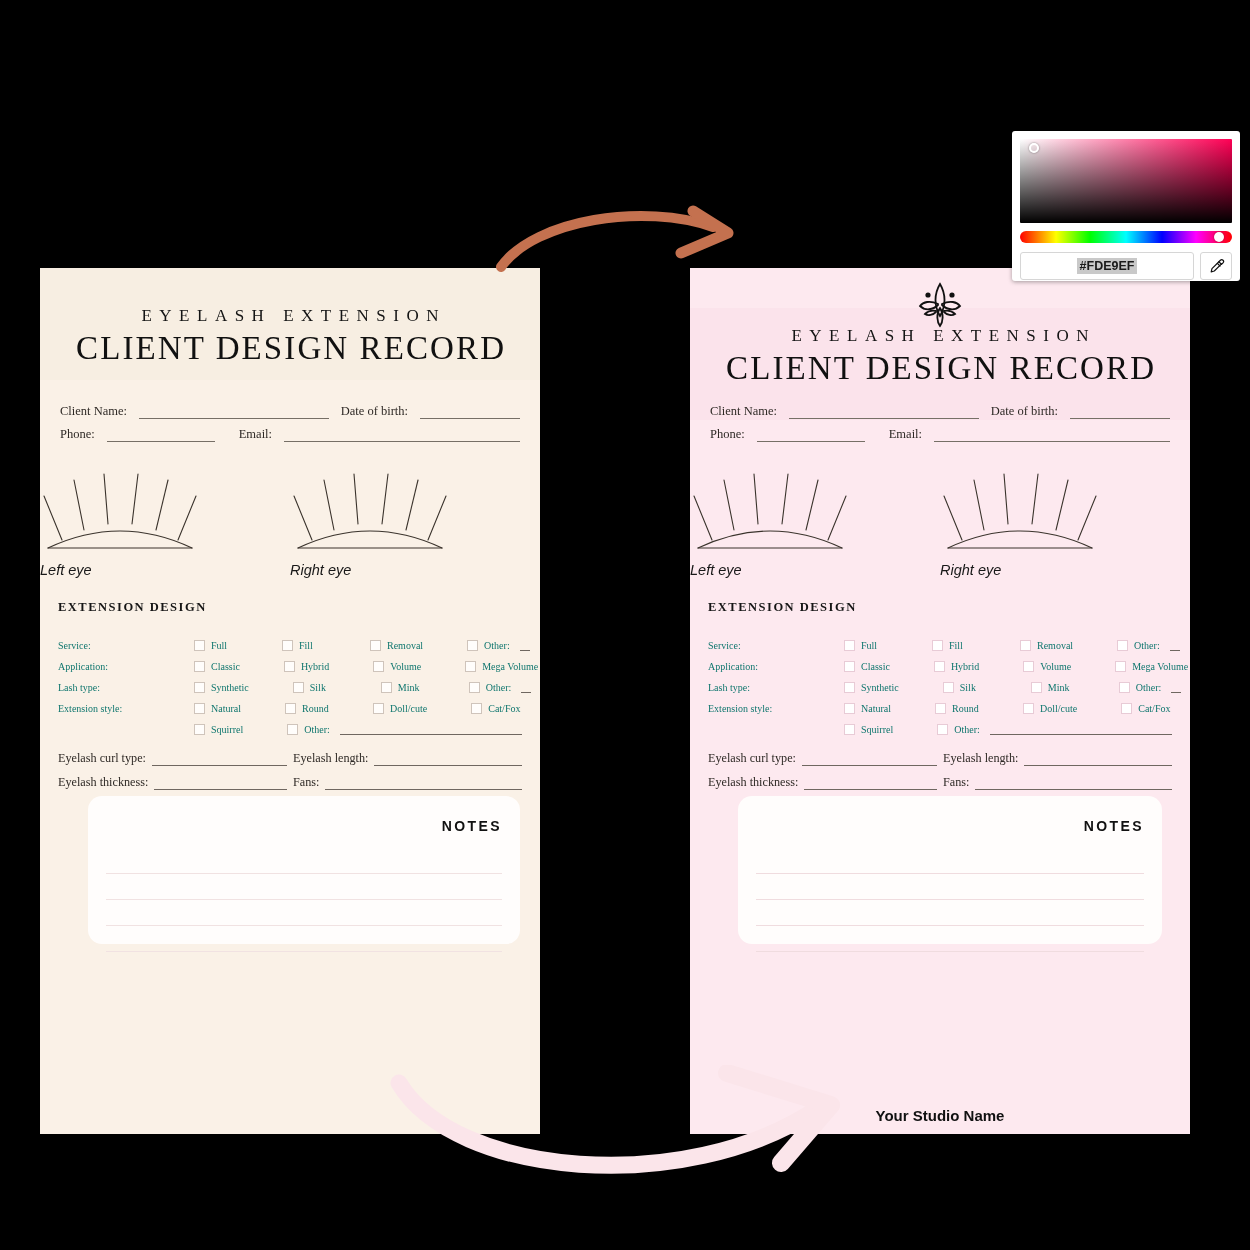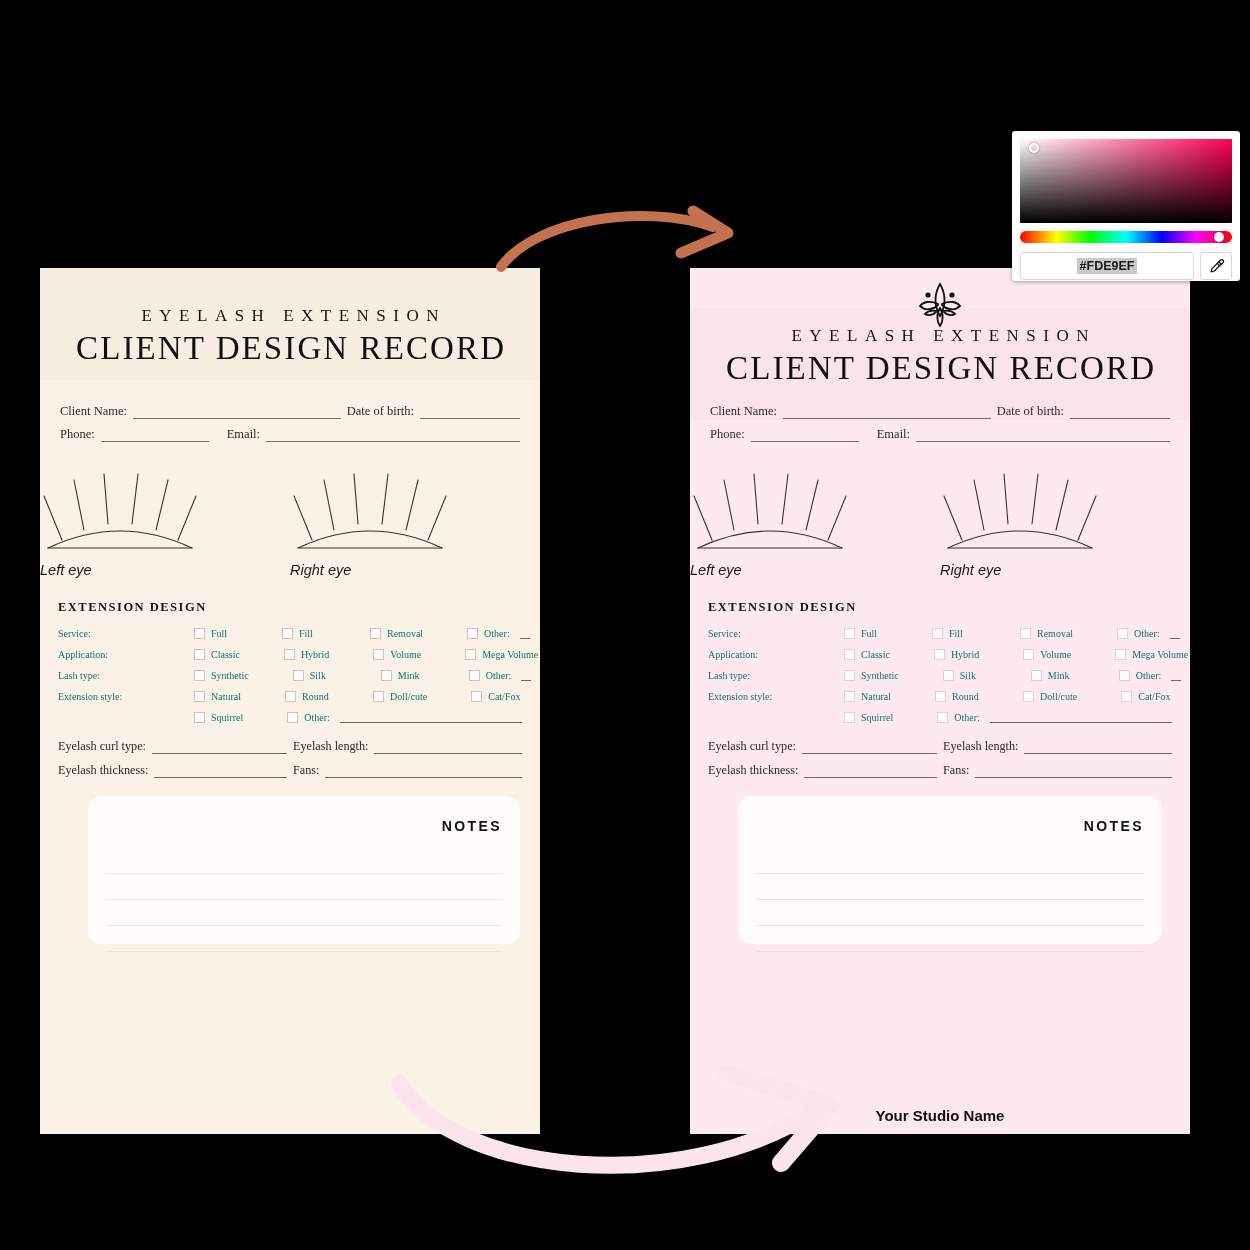--- a/index.html
+++ b/index.html
@@ -54,38 +54,38 @@
     color: #111111;
     margin-top: 4px;
     text-indent: 2.1px;
   }
 
   
   .client-info {
     position: absolute; left: 20px; right: 20px; top: 136px;
     font-size: 12.5px; color: #2e2925;
   }
-  .ci-row { display: flex; align-items: flex-end; gap: 6px; margin-bottom: 8px; }
+  .ci-row { display: flex; align-items: flex-end; gap: 12px; margin-bottom: 8px; }
   .ci-lbl { white-space: nowrap; }
   .ci-line { border-bottom: 1px solid #766f66; height: 12px; }
 
   
   .eyes { position: absolute; left: 0; right: 0; top: 196px; display: flex; }
   .eye-col { flex: 1; text-align: left; }
   .eye-cap {
     font-family: "Liberation Sans", sans-serif;
     font-size: 14.5px; font-style: italic; color: #181818;
     margin-top: 2px;
   }
 
   
   .ext-wrap { position: absolute; left: 18px; right: 18px; top: 332px; }
   .ext-title {
     font-size: 12.5px; letter-spacing: 1.5px; font-weight: bold;
-    color: #161616; margin-bottom: 8px;
+    color: #161616; margin-bottom: 20px;
   }
   .ext-row { display: flex; align-items: center; height: 21px; font-size: 10px; color: #0f766e; }
   .ext-lbl { width: 92px; flex: 0 0 92px; }
   .cb-cell { flex: 0 0 88px; display: flex; align-items: center; gap: 6px; white-space: nowrap; padding-left: 44px; }
   .cb-cell.wide { flex: 0 0 auto; display: flex; align-items: center; gap: 6px; flex: 1; }
   .cb {
     width: 11px; height: 11px; flex: 0 0 11px;
     border: 1px solid #cfc4bb; background: #fffdfb;
   }
   #doc-after .cb { border-color: #e8cbd6; background: #fff; }

